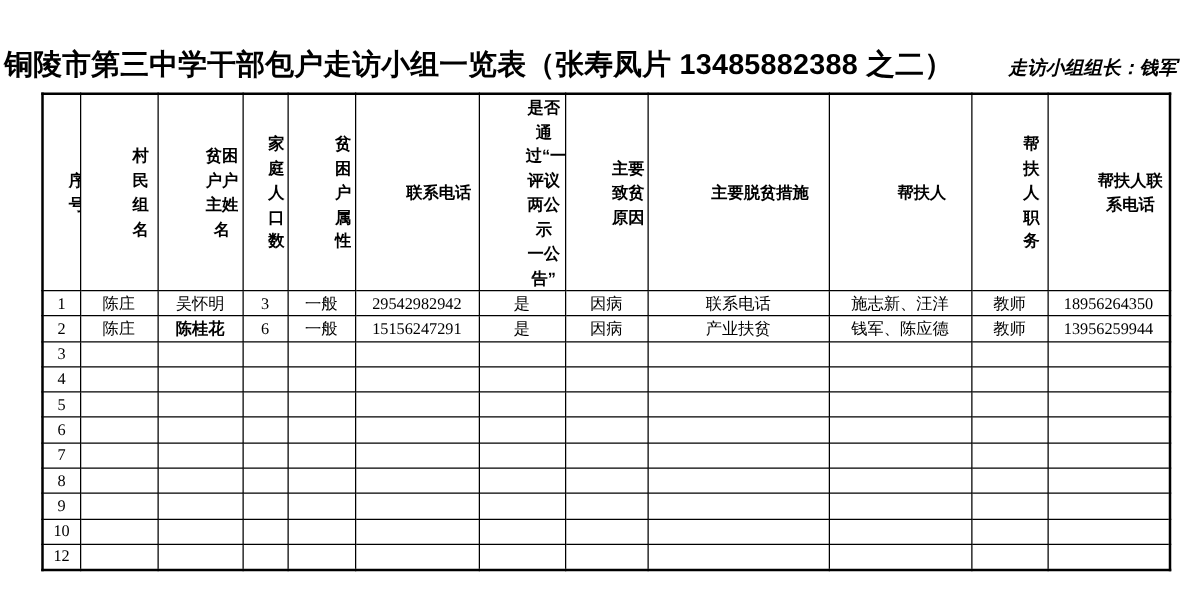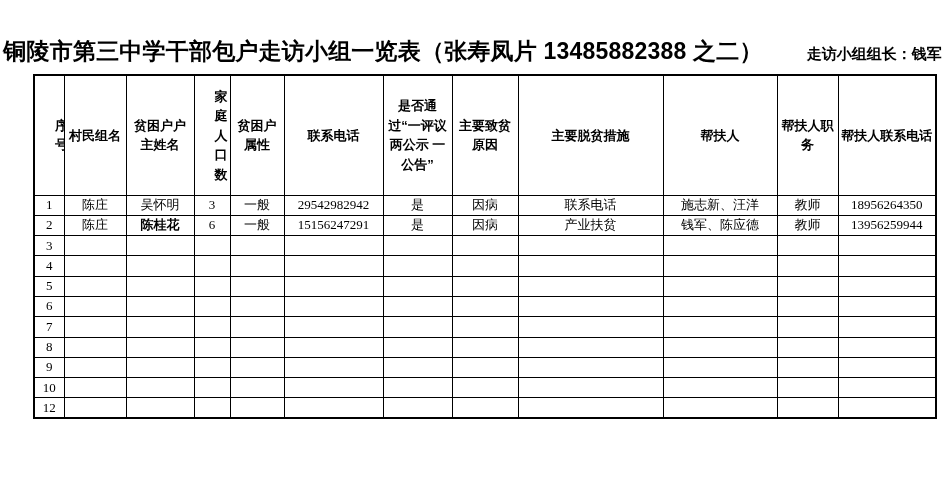--- a/index.html
+++ b/index.html
@@ -6,36 +6,37 @@
   body{
     width:945px;height:480px;background:#ffffff;color:#000;
     position:relative;overflow:hidden;
     font-family:"Liberation Sans", sans-serif;
   }
   .title-bar{
     position:absolute;top:36px;left:0;width:945px;
     text-align:center;white-space:nowrap;
   }
   .title-main{font-weight:bold;font-size:23px;letter-spacing:0.2px;}
-  .title-leader{font-weight:bold;font-size:15px;margin-left:44px;}
+  .title-leader{font-weight:bold;font-size:15px;margin-left:44px;font-style:italic;}
   table.roster{
     position:absolute;left:33px;top:74px;width:902px;
     border-collapse:collapse;table-layout:fixed;
     border:2px solid #000;
   }
   th,td{
     border:1px solid #000;
     text-align:center;vertical-align:middle;
     padding:0 2px;overflow:hidden;
   }
   thead tr{height:120px;}
   th{
     font-family:"Liberation Sans", sans-serif;
     font-weight:bold;font-size:13px;line-height:1.5;
     word-break:break-all;
+    padding-left:37px;
   }
   
   th.tight{padding:0 20px;}
   tbody tr{height:20.3px;}
   td{
     font-family:"Liberation Serif", serif;
     font-size:13px;line-height:1.1;
     white-space:nowrap;
   }
   td.bold-name{

